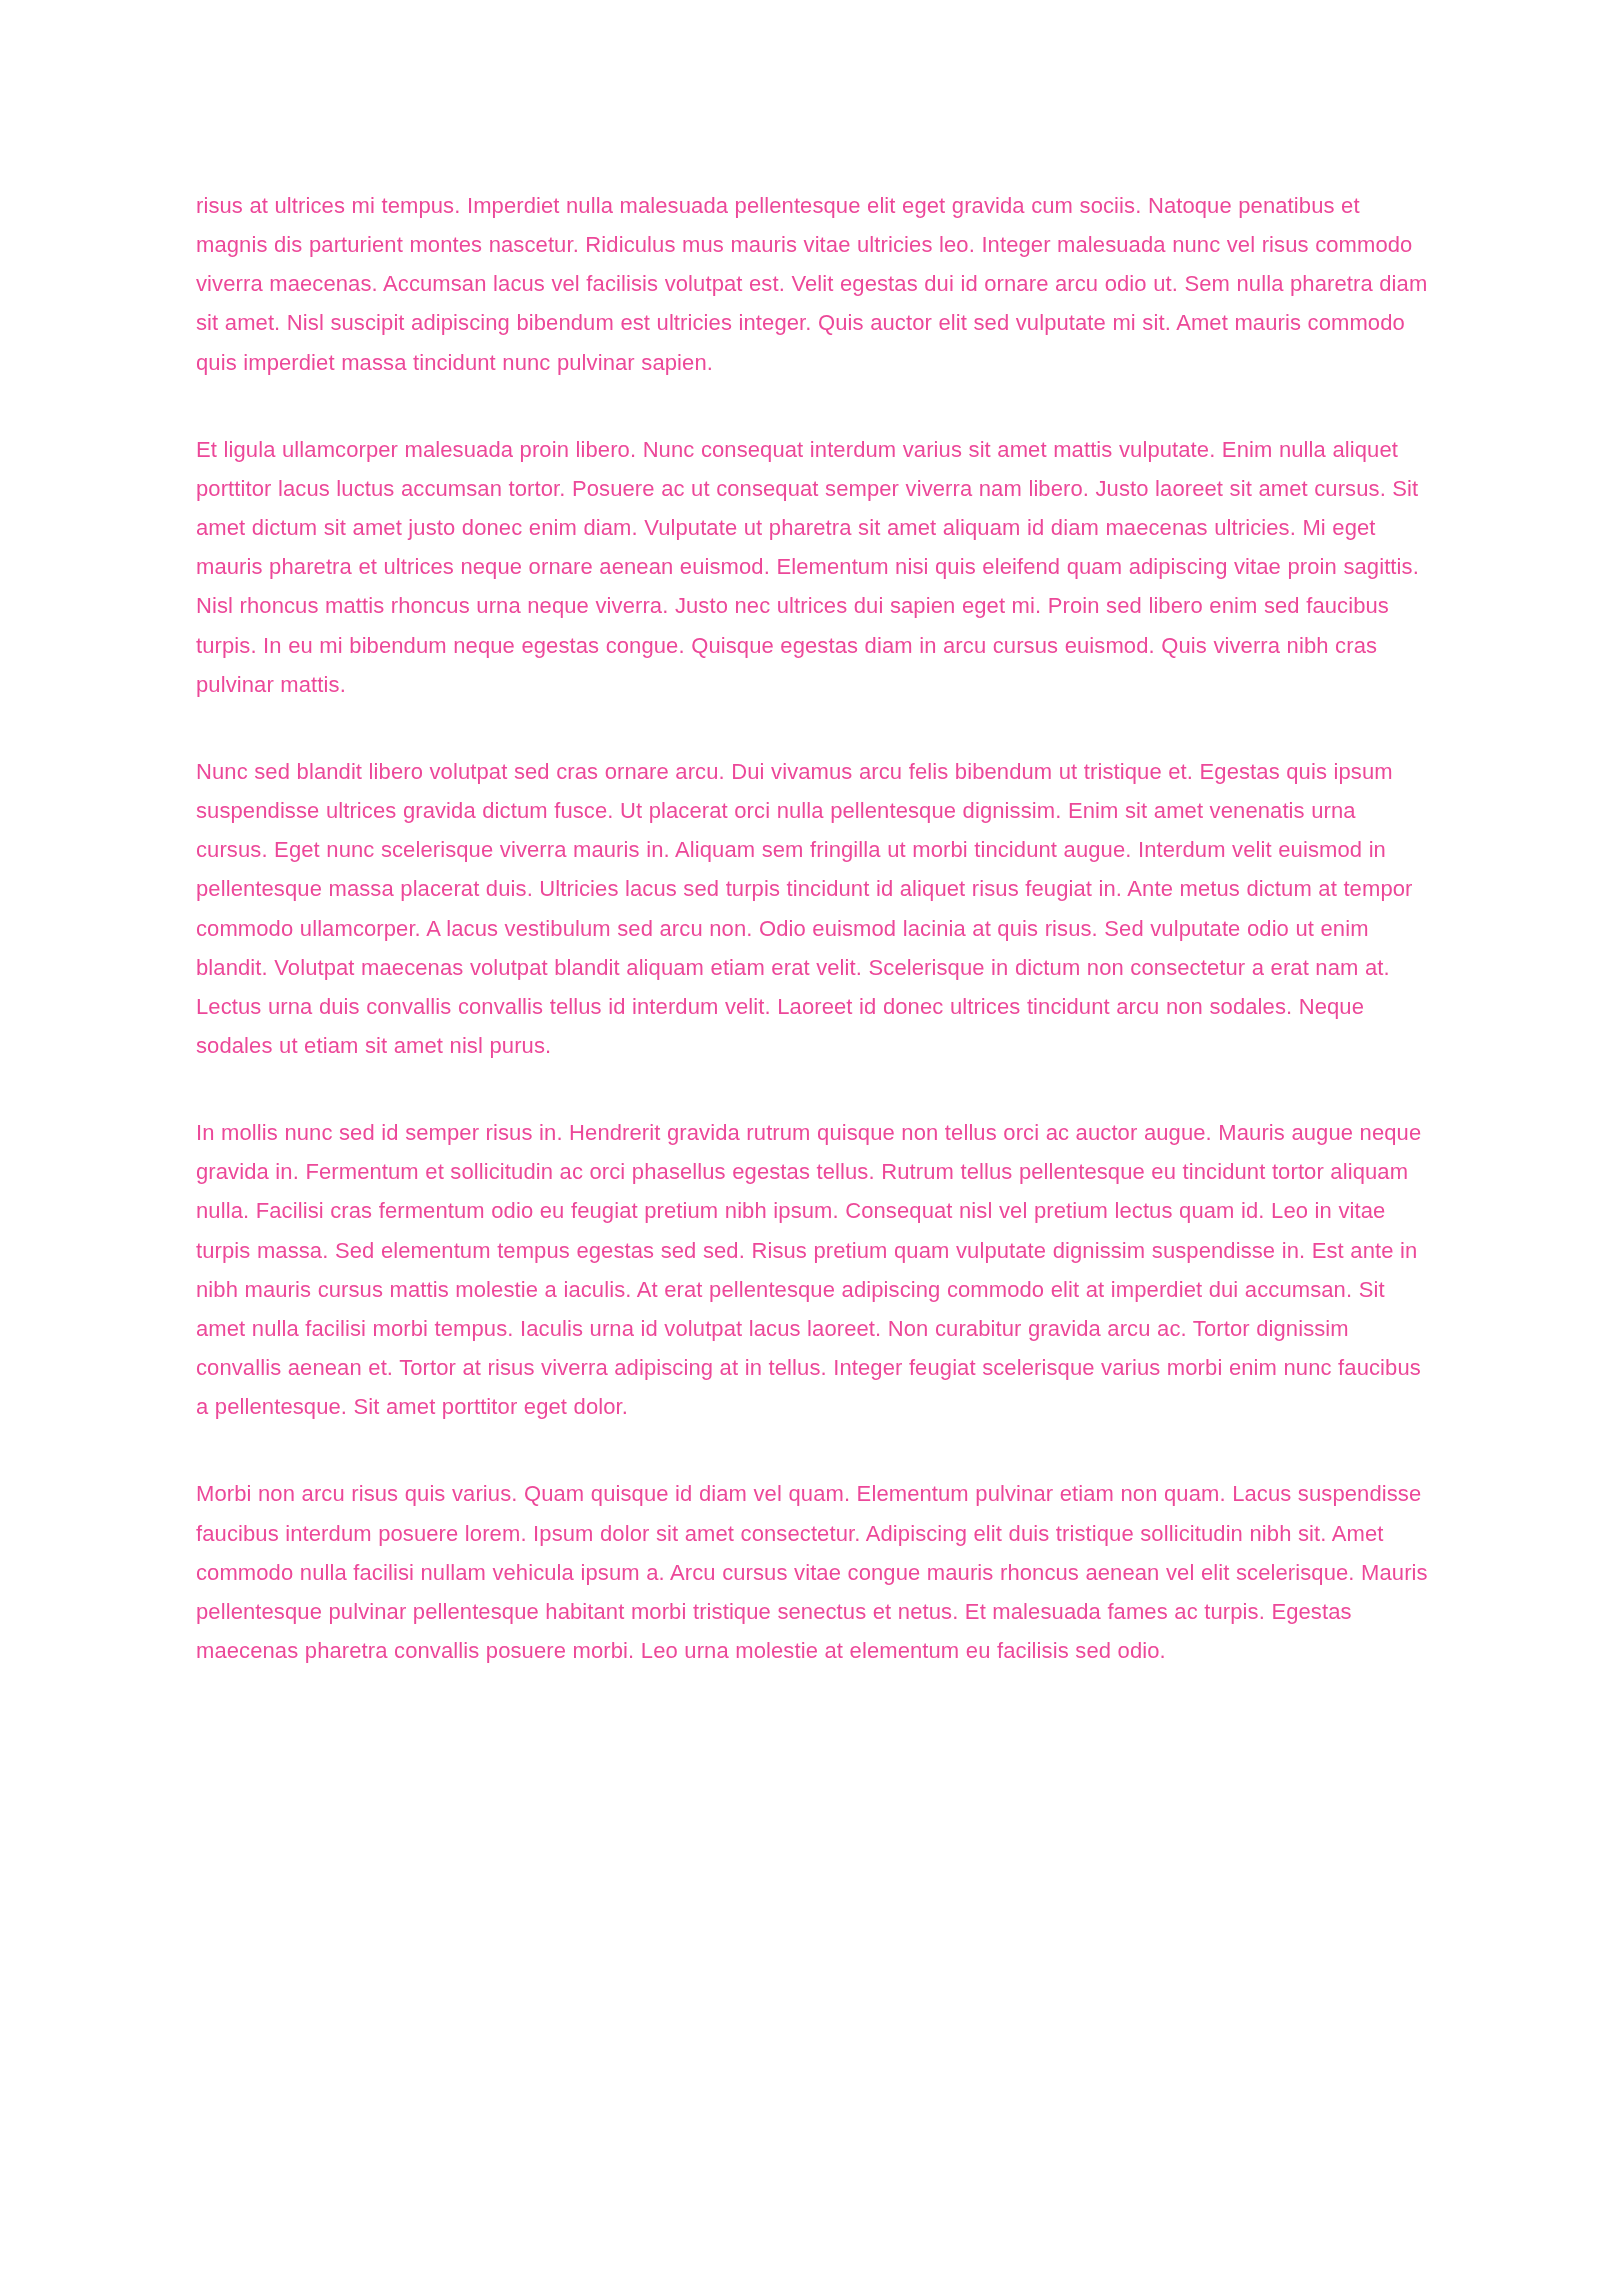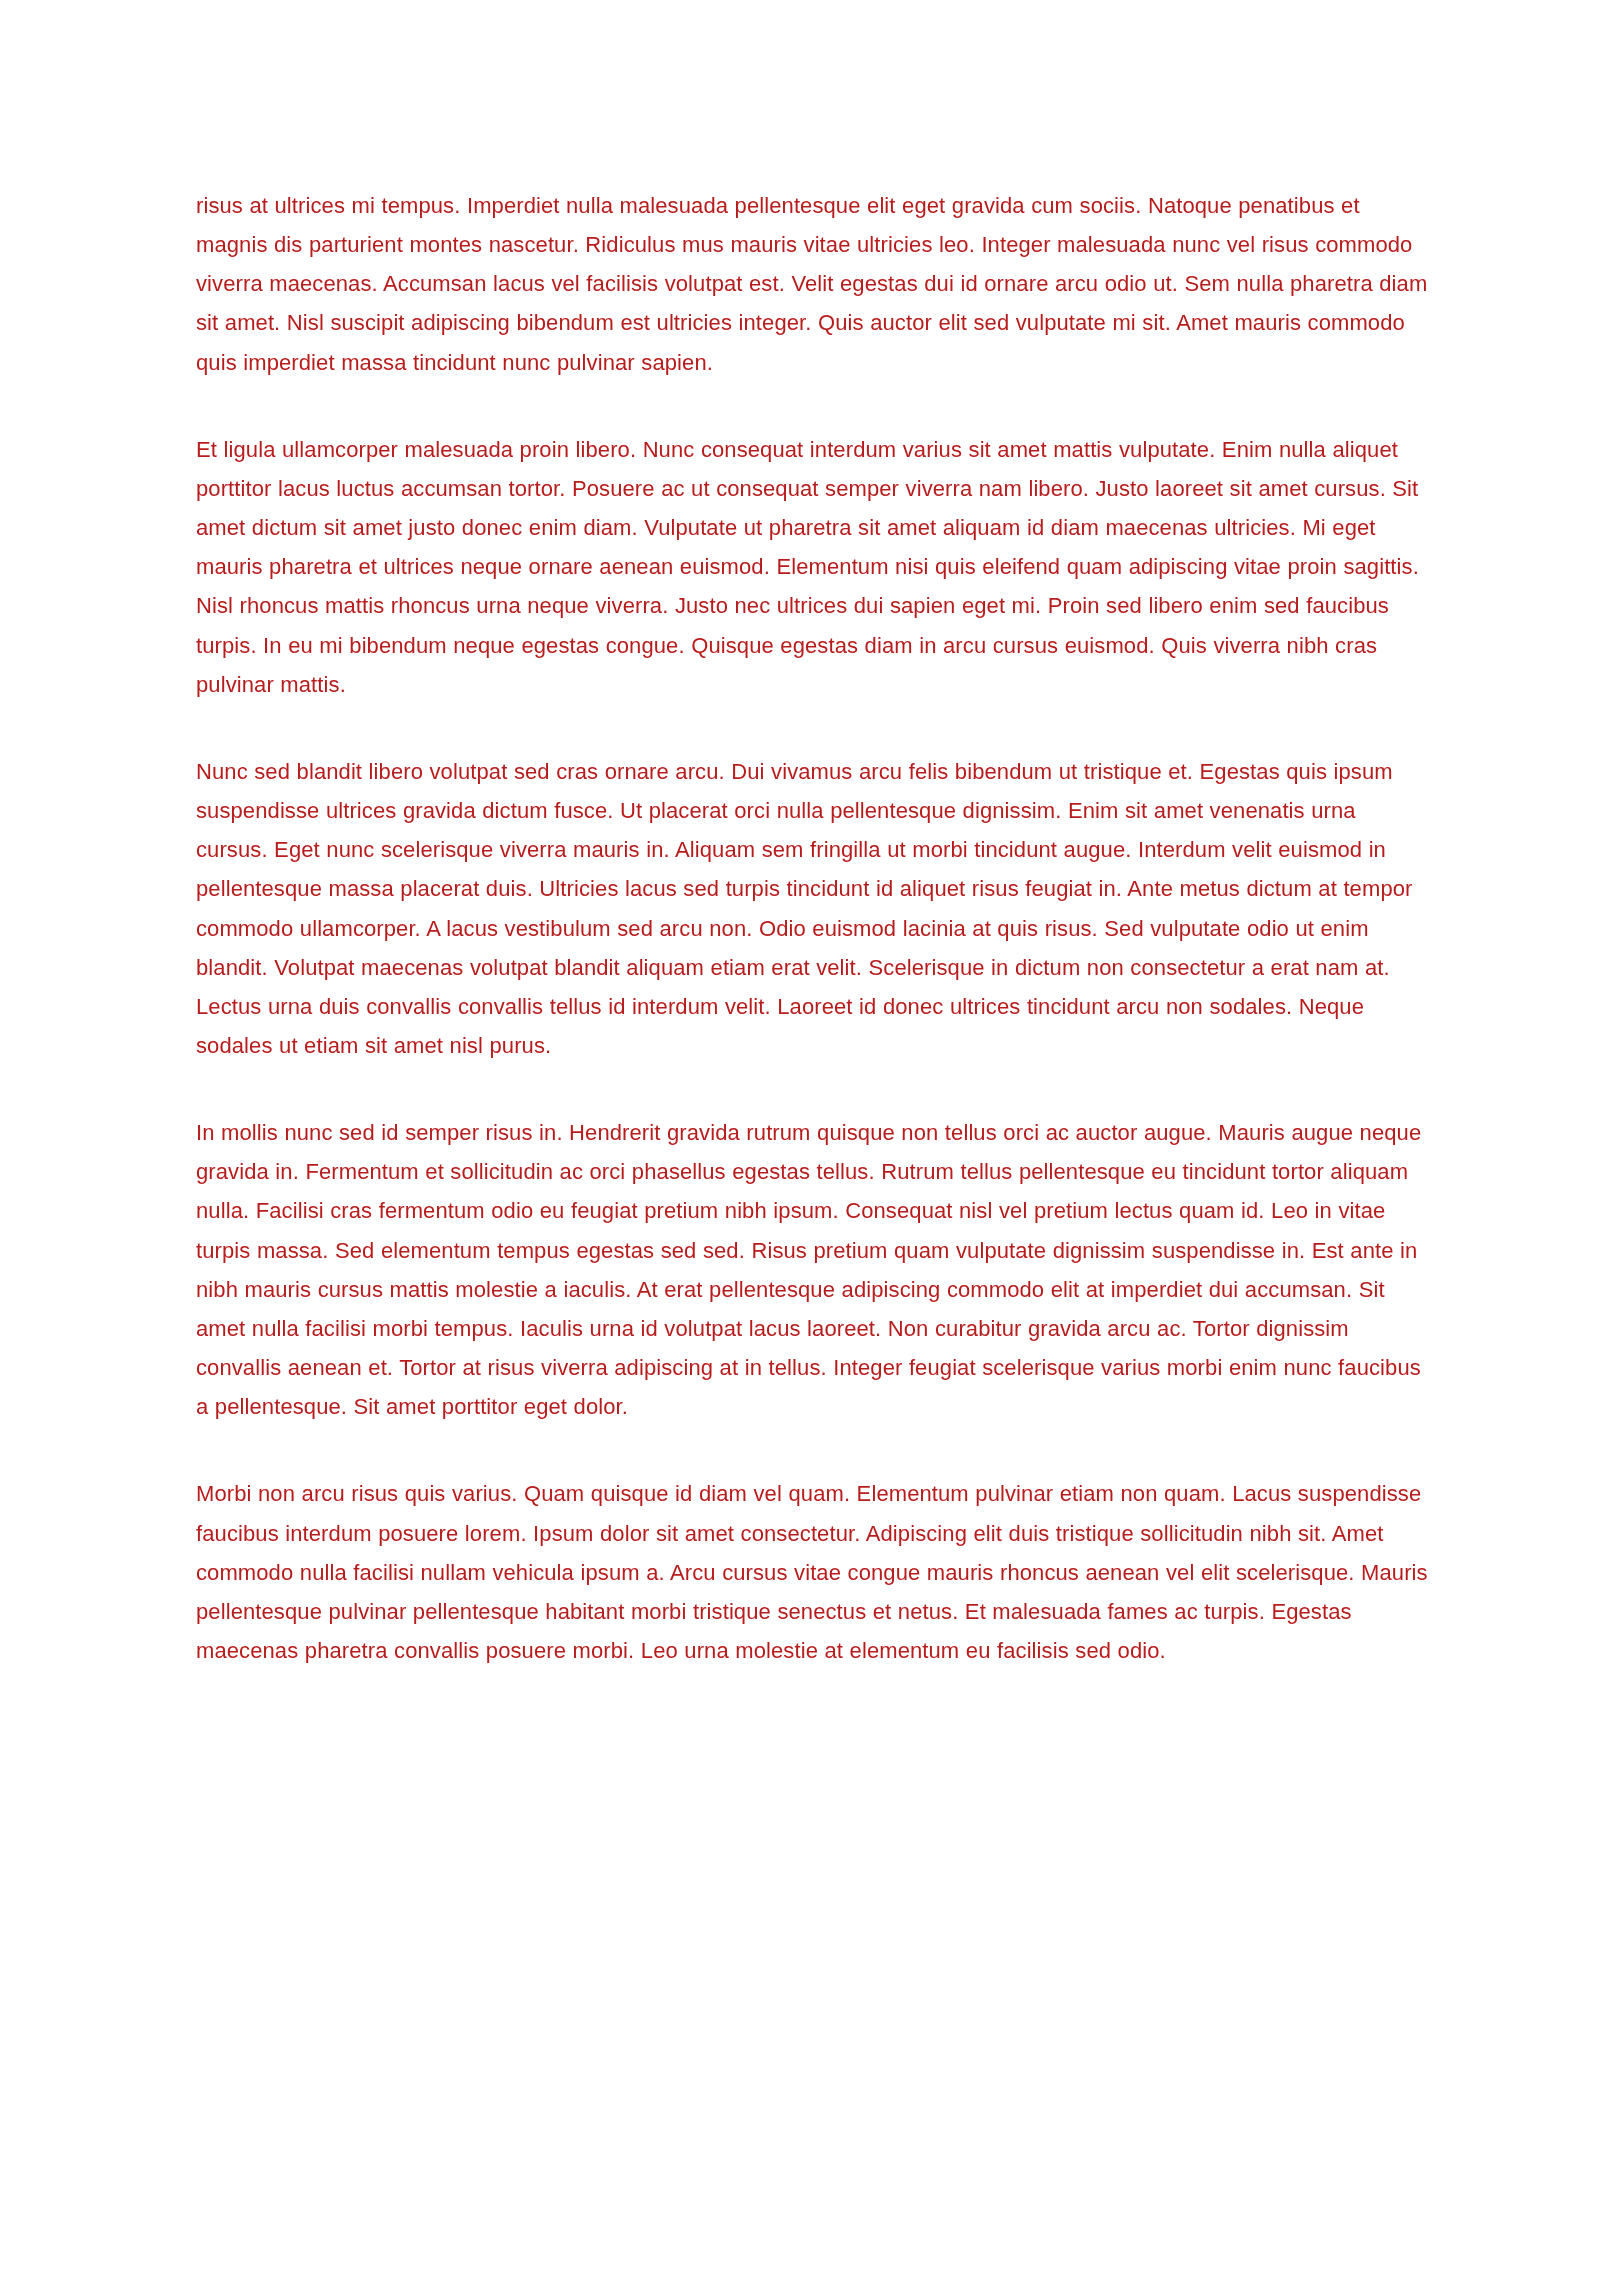--- a/index.html
+++ b/index.html
@@ -21,21 +21,21 @@
   .content {
     position: absolute;
     left: 196px;
     top: 186px;
     width: 1237px;
   }
   .para {
     font-family: "Liberation Sans", sans-serif;
     font-size: 22px;
     line-height: 1.78;
-    color: #b91c1c;
+    color: #ec4899;
     text-align: left;
     margin: 0 0 48px 0;
     letter-spacing: 0.1px;
     word-spacing: 0.3px;
   }
   .para:last-child {
     margin-bottom: 12px;
   }
 </style>
 </head>

